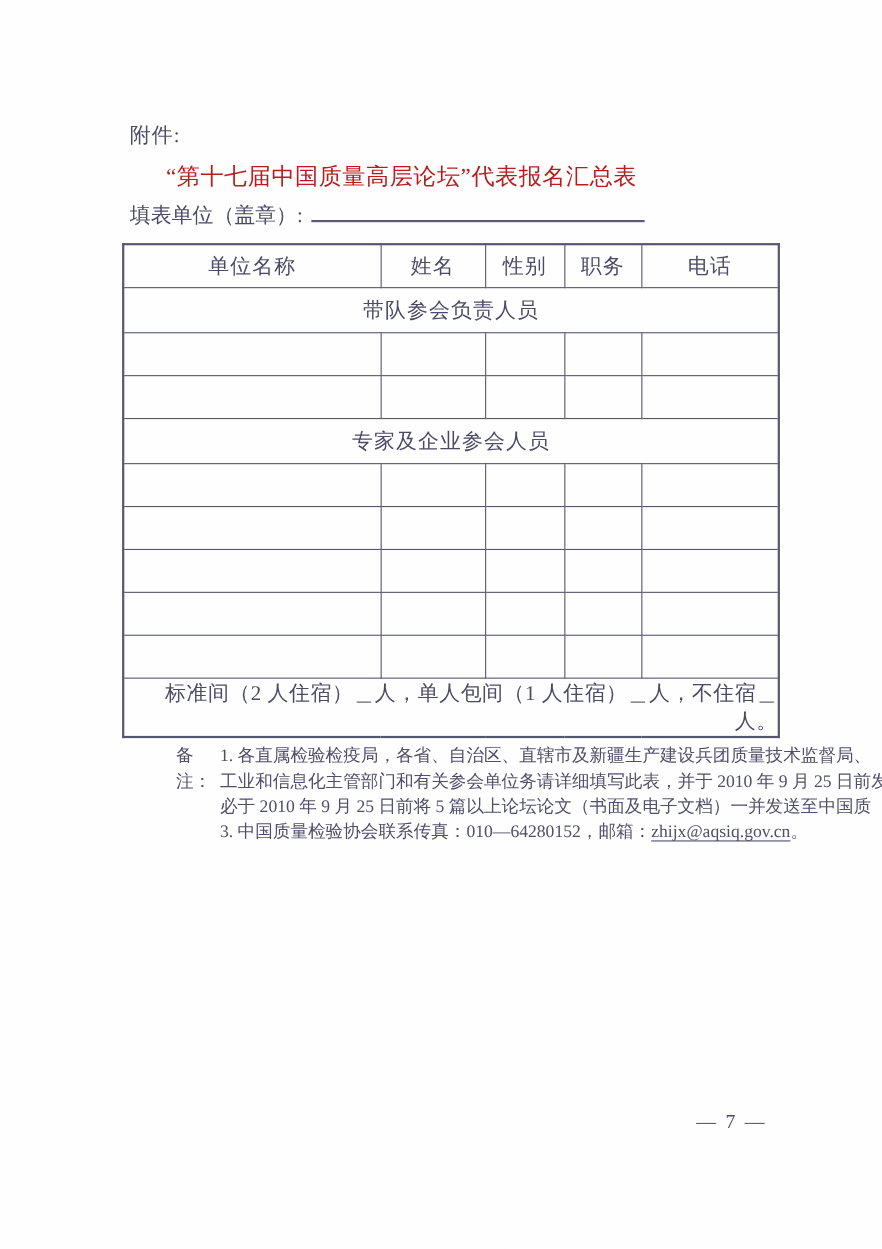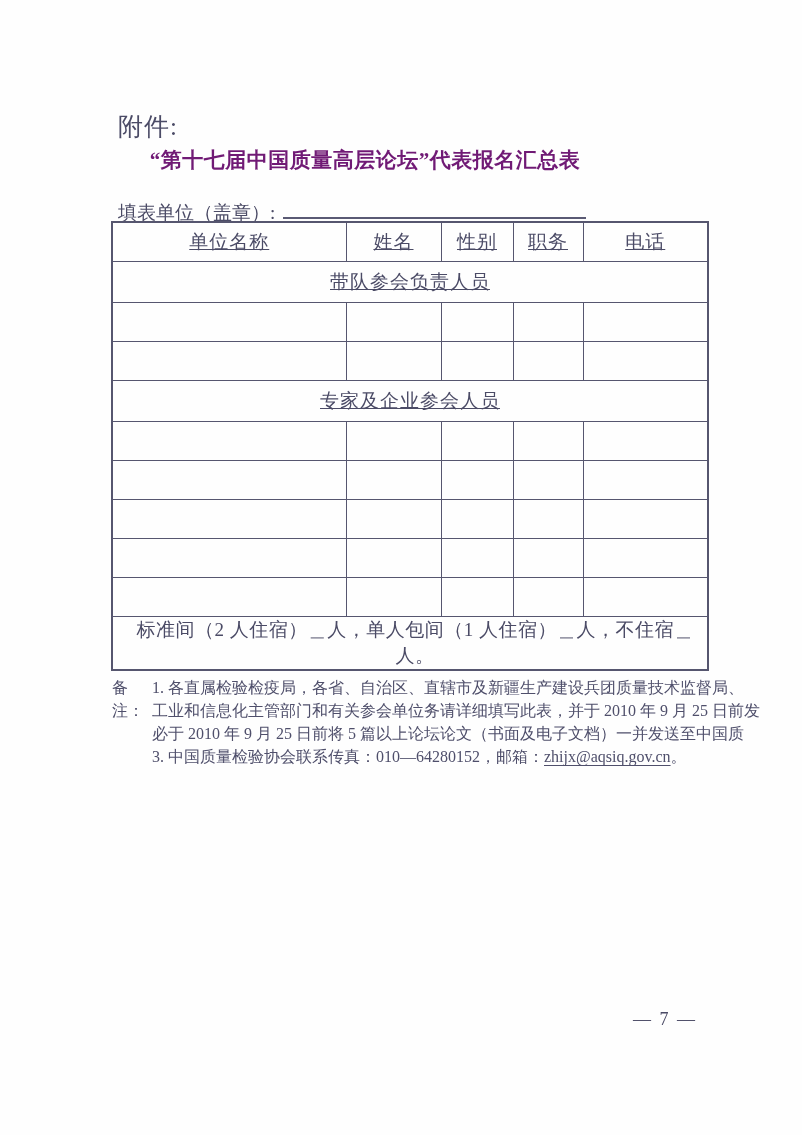--- a/index.html
+++ b/index.html
@@ -8,63 +8,63 @@
     background:#ffffff;
     font-family:"Liberation Serif", serif;
     color:#4b4b66;
     position:relative;
     overflow:hidden;
   }
   .page { position:absolute; left:0; top:0; width:802px; height:1135px; background:#fefefe; }
 
   .attachment {
     position:absolute; left:118px; top:110px;
-    font-size:25px; letter-spacing:1px;
+    font-size:19px; letter-spacing:1px;
   }
   .doc-title {
     position:absolute; left:0; top:146px; width:714px;
     text-align:center; text-indent:16px;
-    font-size:21px; font-weight:bold; color:#701a75; letter-spacing:0.5px;
+    font-size:21px; font-weight:normal; color:#b91c1c; letter-spacing:0.5px;
   }
   .form-unit {
-    position:absolute; left:118px; top:200px;
+    position:absolute; left:118px; top:183px;
     font-size:19px;
   }
   .blank-line {
     display:inline-block; width:303px; height:17px;
     border-bottom:2px solid #5a5a74;
     margin-left:8px; vertical-align:baseline;
   }
 
   table.reg-table {
     position:absolute; left:111px; top:221px;
     width:596px;
     border-collapse:collapse; table-layout:fixed;
     border:2px solid #56566f;
   }
   .reg-table td {
     border:1px solid #56566f;
     text-align:center; vertical-align:middle;
     font-size:19px; color:#4b4b66;
     padding:0; overflow:hidden;
   }
-  tr.hdr  td { height:38px; letter-spacing:1px;text-decoration:underline; }
-  tr.sect td { height:40px; letter-spacing:1px;text-decoration:underline; }
+  tr.hdr  td { height:38px; letter-spacing:1px; }
+  tr.sect td { height:40px; letter-spacing:1px; }
   tr.blank td { height:38px; }
   tr.foot td {
-    height:44px; text-align:center; padding-left:10px;
+    height:44px; text-align:right; padding-left:10px;
     letter-spacing:0.5px;
   }
 
   .notes {
     position:absolute; left:112px; top:676px; width:604px;
     font-size:16px; line-height:23px;
     display:flex; color:#4f4f6b;
   }
-  .notes-label { flex:none; width:40px; }
+  .notes-label { flex:none; width:40px;margin-left:48px; }
   .notes-body  { flex:1; }
   .note-line   { white-space:nowrap; }
   .email { text-decoration:underline; text-underline-offset:3px;margin-top:36px; }
 
   .page-number {
     position:absolute; left:0; top:1009px; width:697px;
     text-align:right; font-size:18px; color:#4b4b66; letter-spacing:2px;
   }
 </style>
 </head>

